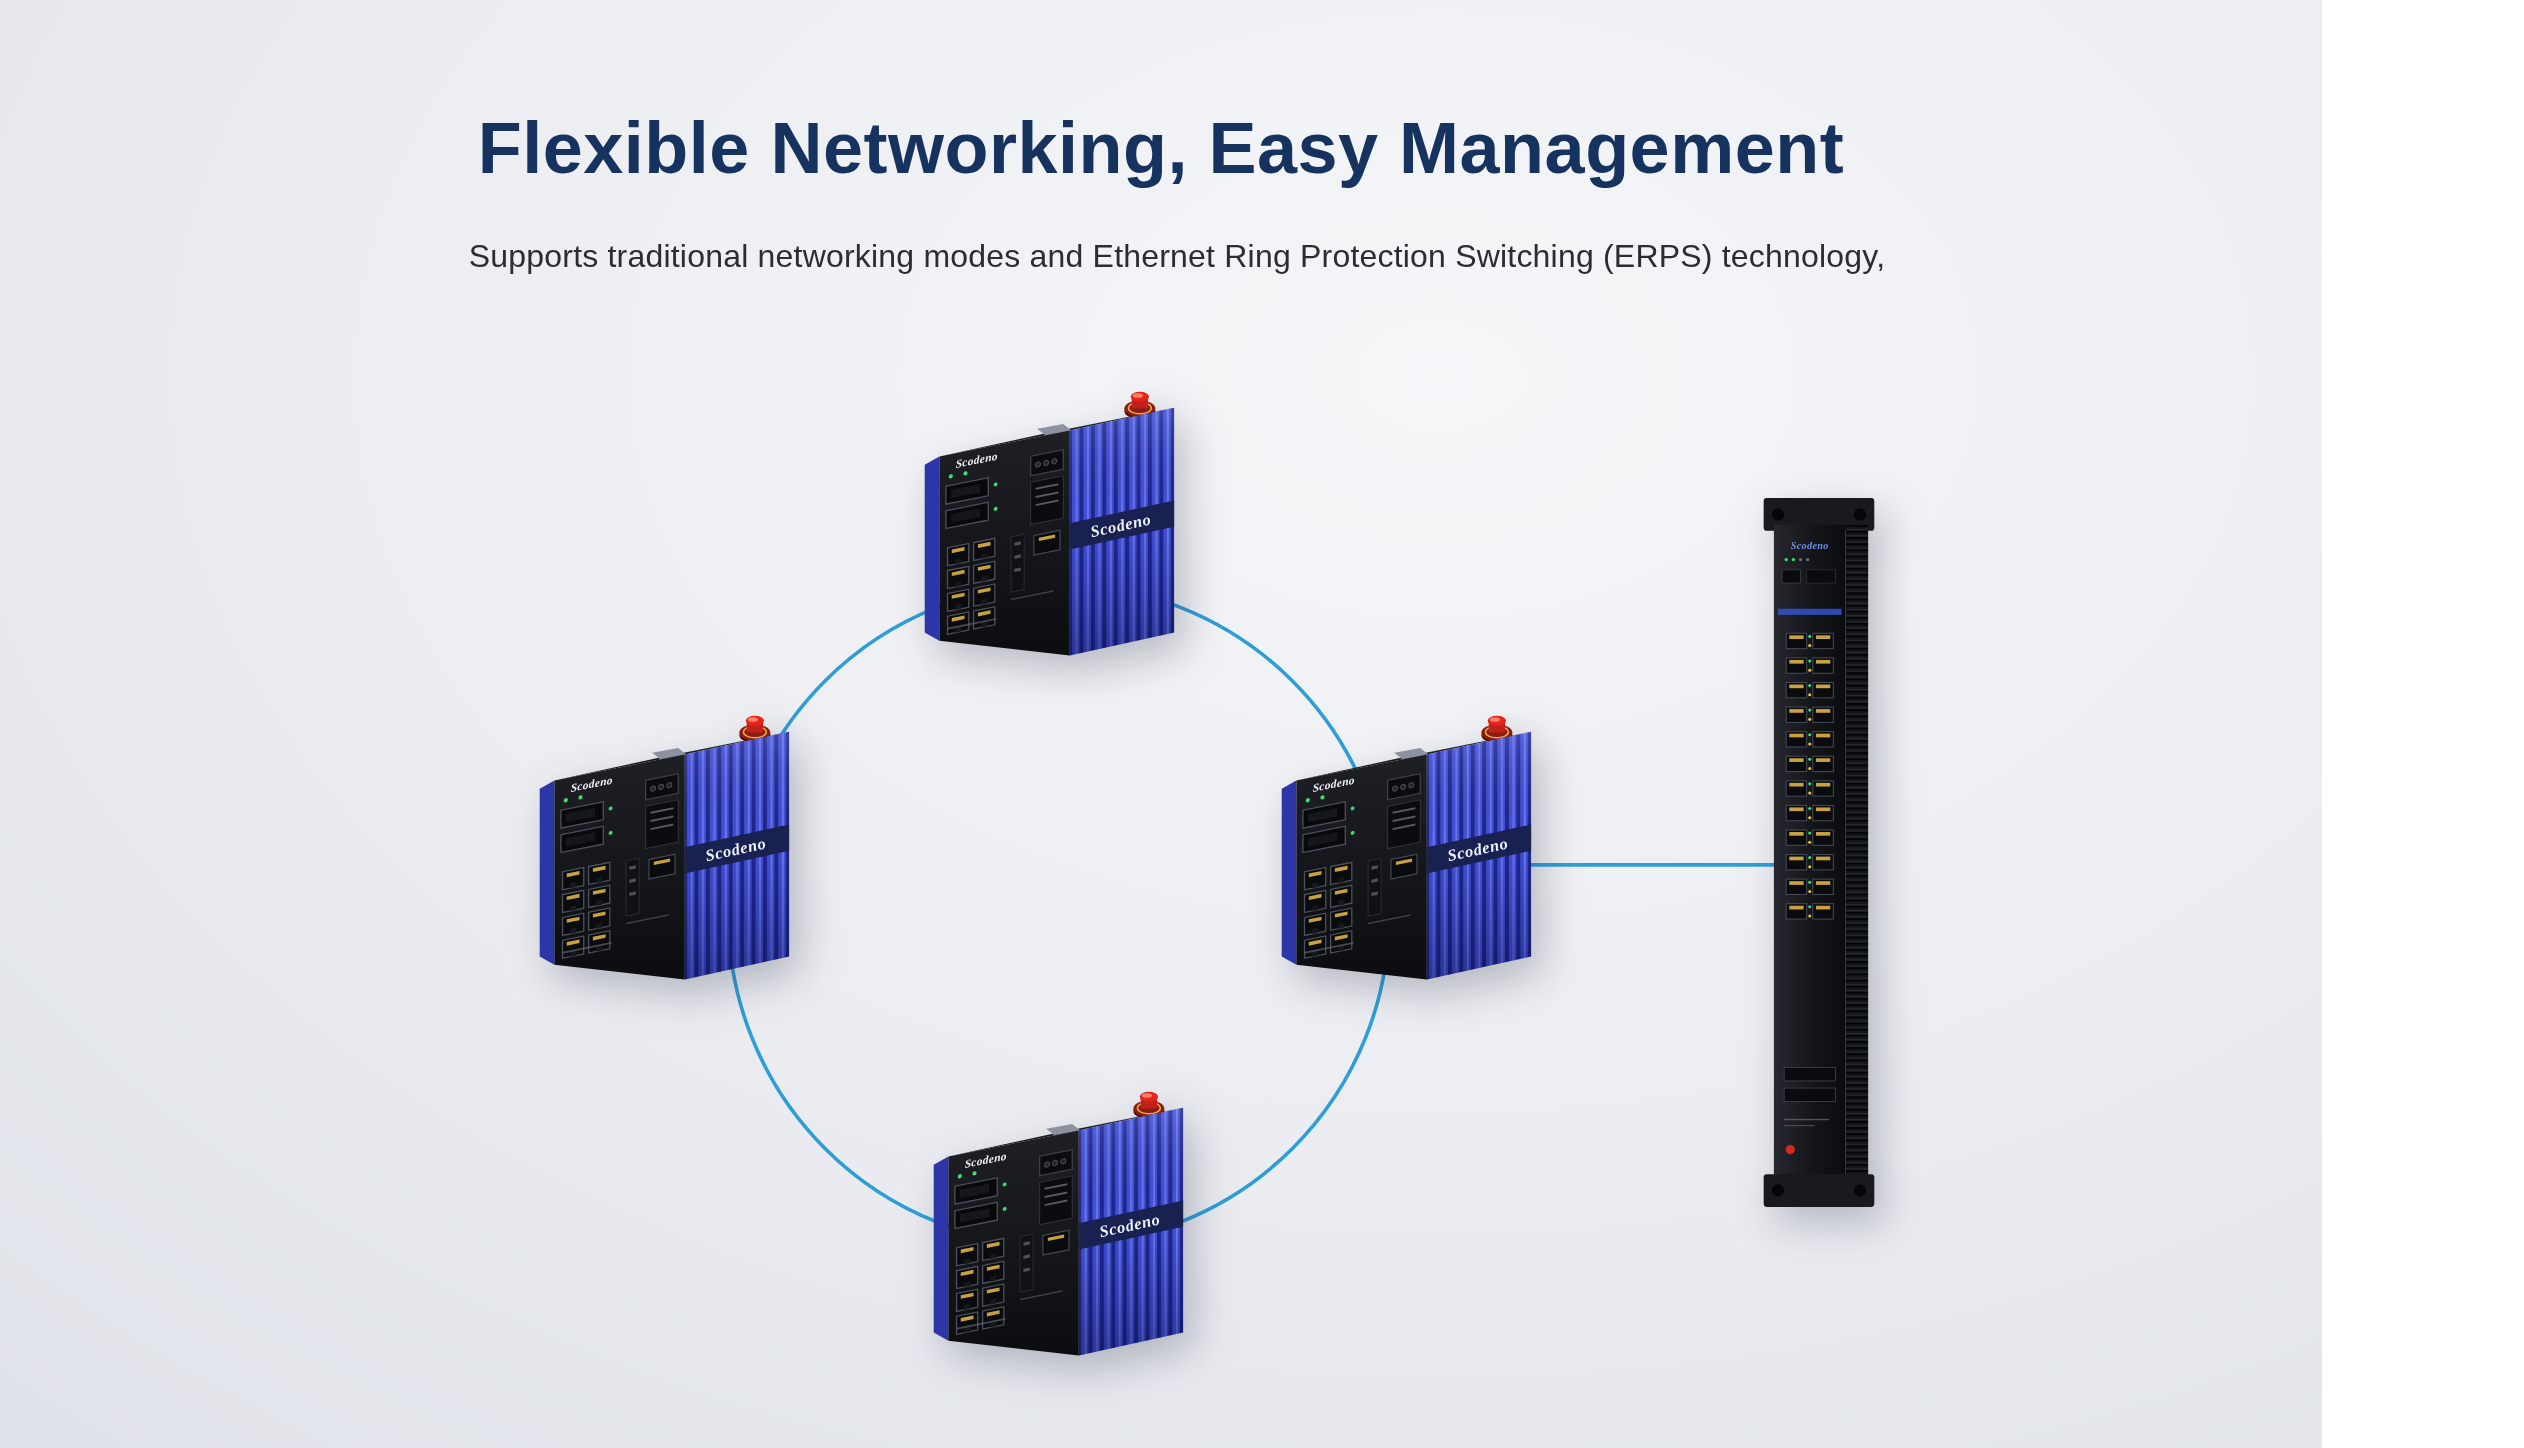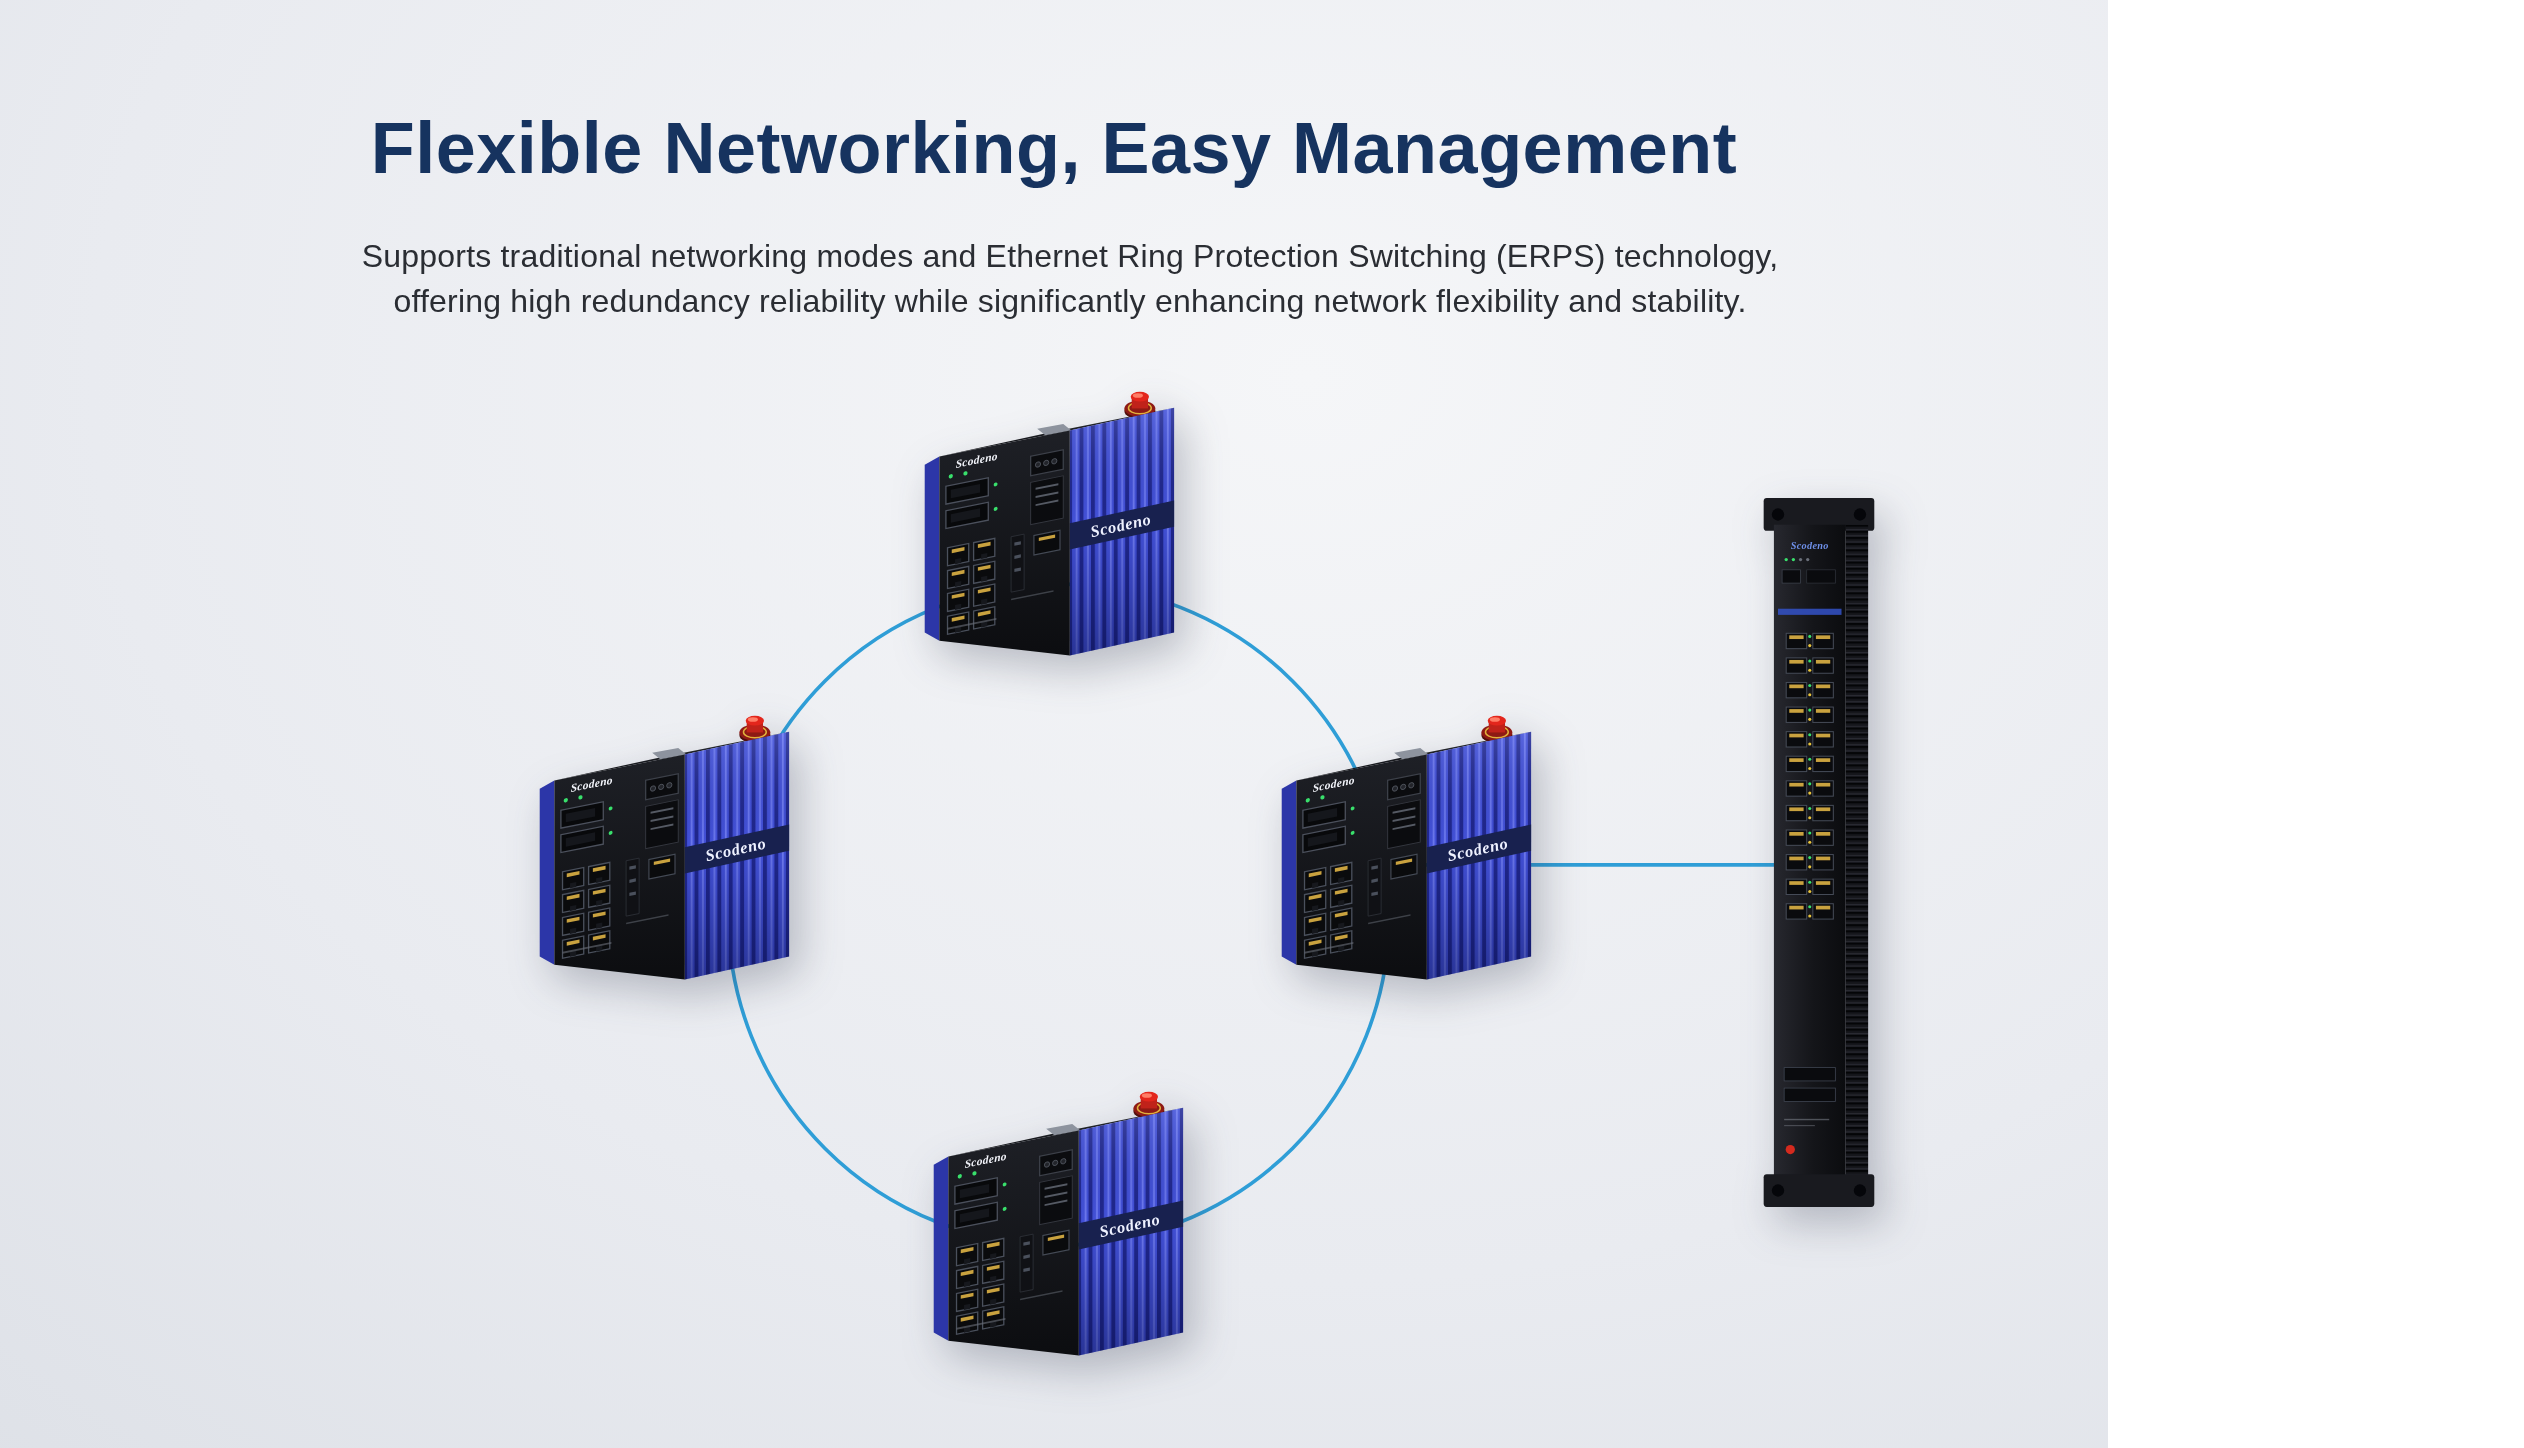--- a/index.html
+++ b/index.html
@@ -11,21 +11,21 @@
     --background-edge:#d6dae1;
   }
   *{margin:0;padding:0;box-sizing:border-box;}
   html,body{width:2525px;height:1449px;}
   body{
     font-family:"Liberation Sans", sans-serif;
     overflow:hidden;
   }
   .stage{
     position:relative;
-    width:2108px;height:1449px;
+    width:2322px;height:1449px;
     background:radial-gradient(120% 130% at 62% 26%, var(--background-center) 0%, #e9ebf0 48%, var(--background-edge) 100%);
     overflow:hidden;
   }
   .title{
     position:absolute;top:107px;left:0;width:100%;
     text-align:center;
     font-size:72px;font-weight:800;letter-spacing:0.5px;
     color:var(--title-text);
   }
   .subtitle{
@@ -246,21 +246,20 @@
     </symbol>
   </defs>
 </svg>
 
 <div class="stage">
 
   <h1 class="title">Flexible Networking, Easy Management</h1>
 
   <p class="subtitle">
     <span>Supports traditional networking modes and Ethernet Ring Protection Switching (ERPS) technology,</span><br>
-    <span>offering high redundancy reliability while significantly enhancing network flexibility and stability.</span>
   </p>
 
   <svg class="links" viewBox="0 0 2788 1600">
     <circle class="ring" cx="1169" cy="1010" r="365"></circle>
     <line class="uplink" x1="1540" y1="955" x2="1990" y2="955"></line>
   </svg>
 
   <svg class="device din-top" viewBox="0 0 200 200">
     <use href="#din-switch" width="200" height="200"></use>
   </svg>

